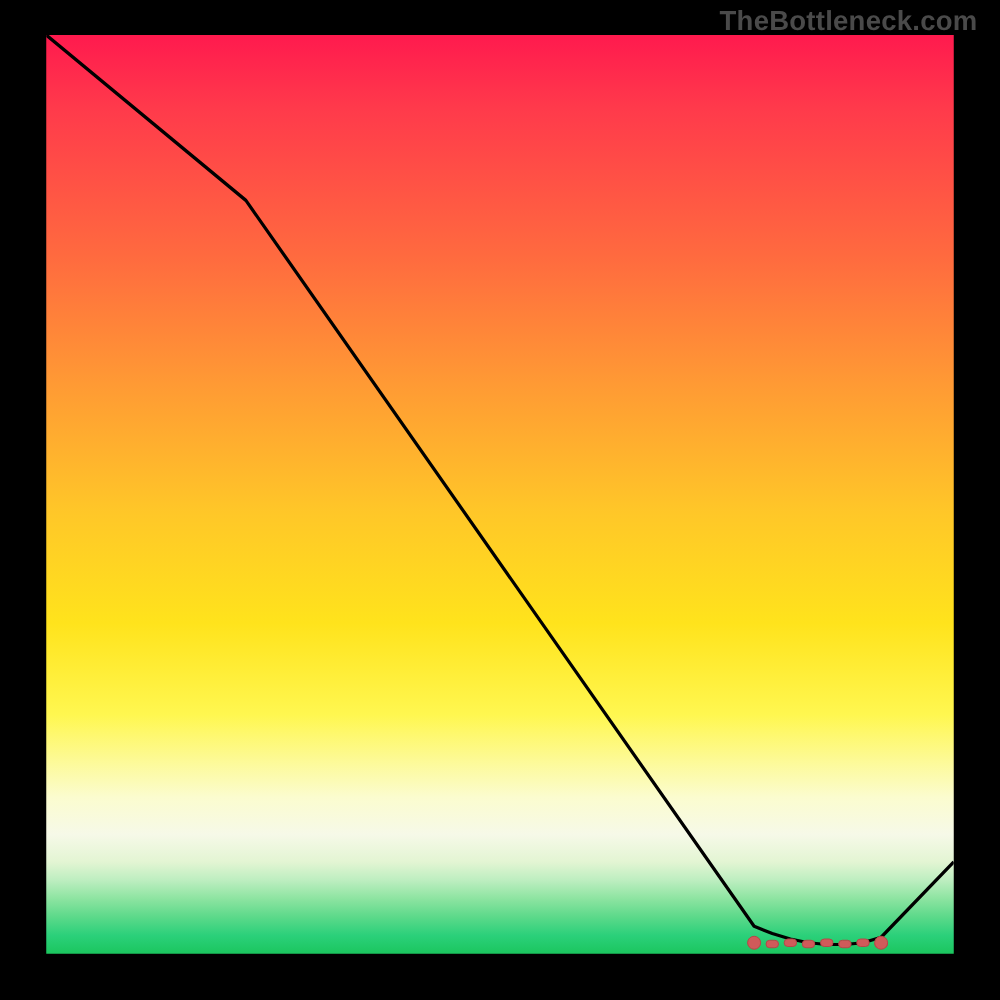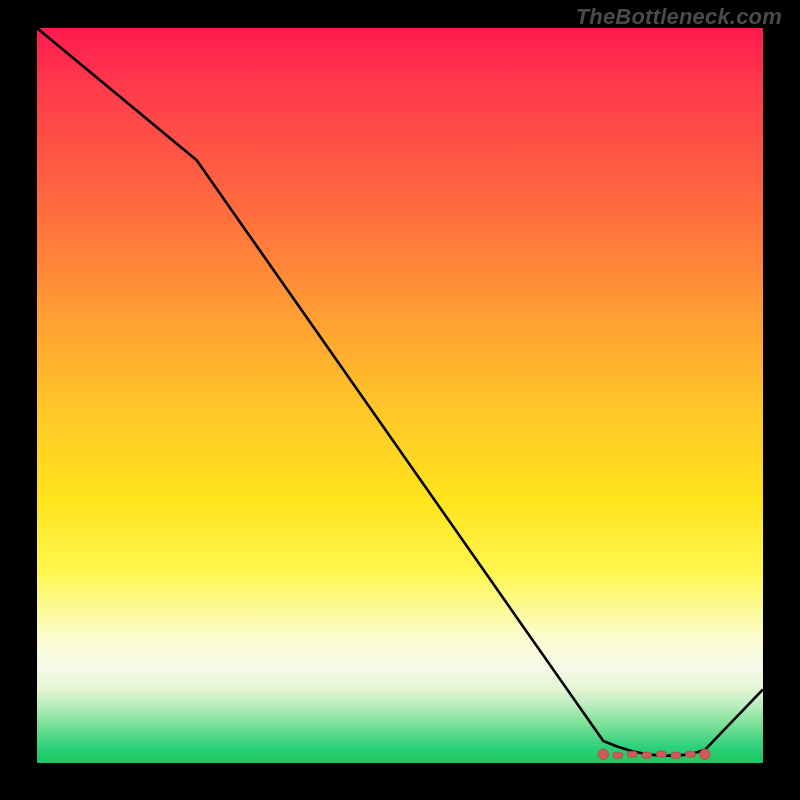--- a/index.html
+++ b/index.html
@@ -8,21 +8,20 @@
     width: 800px;
     height: 800px;
     background: #000;
     font-family: Arial, Helvetica, sans-serif;
     overflow: hidden;
   }
   .wrap {
     position: relative;
     width: 800px;
     height: 800px;
-    font-style: italic;
   }
   .watermark {
     position: absolute;
     top: 4px;
     right: 18px;
     color: #4a4a4a;
     font-size: 22px;
     font-weight: 600;
     letter-spacing: 0.2px;
     z-index: 5;

